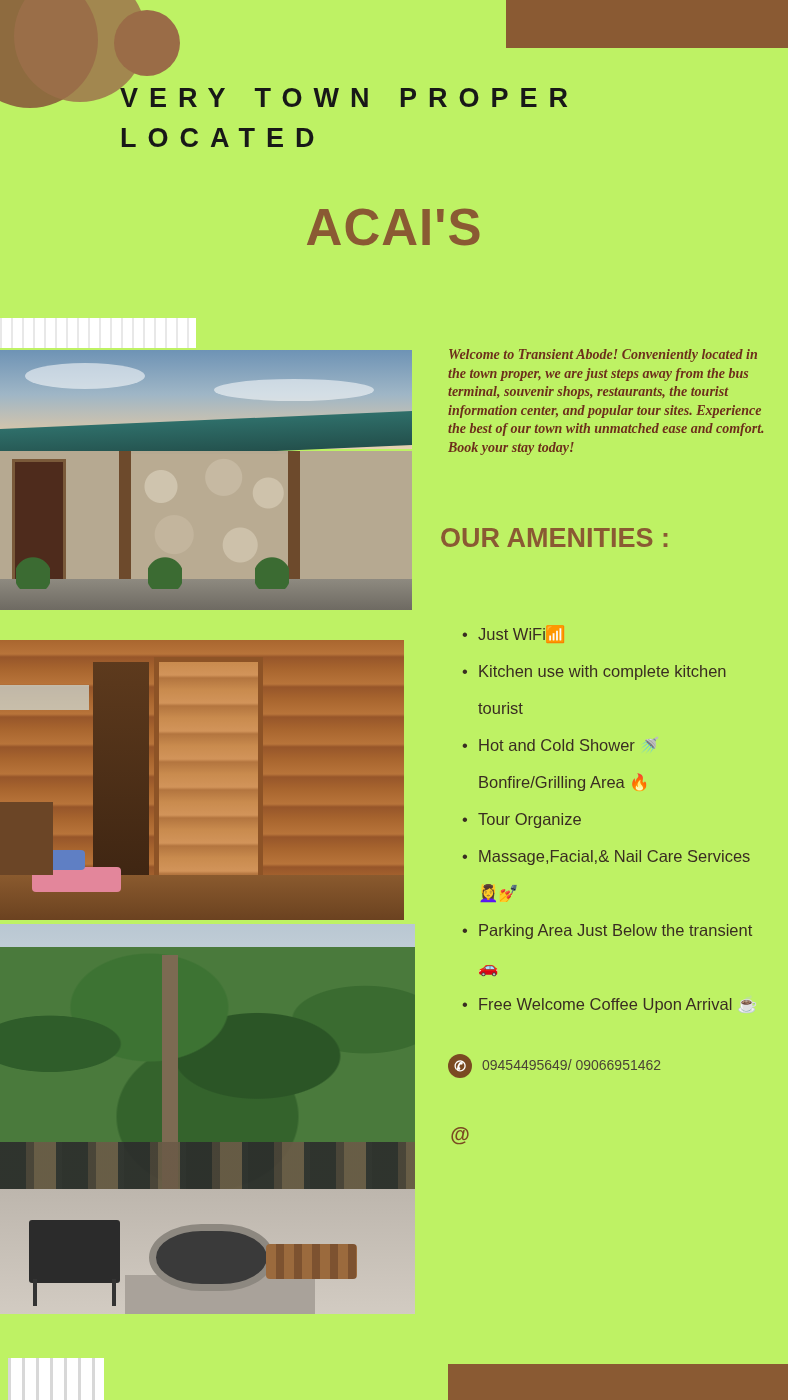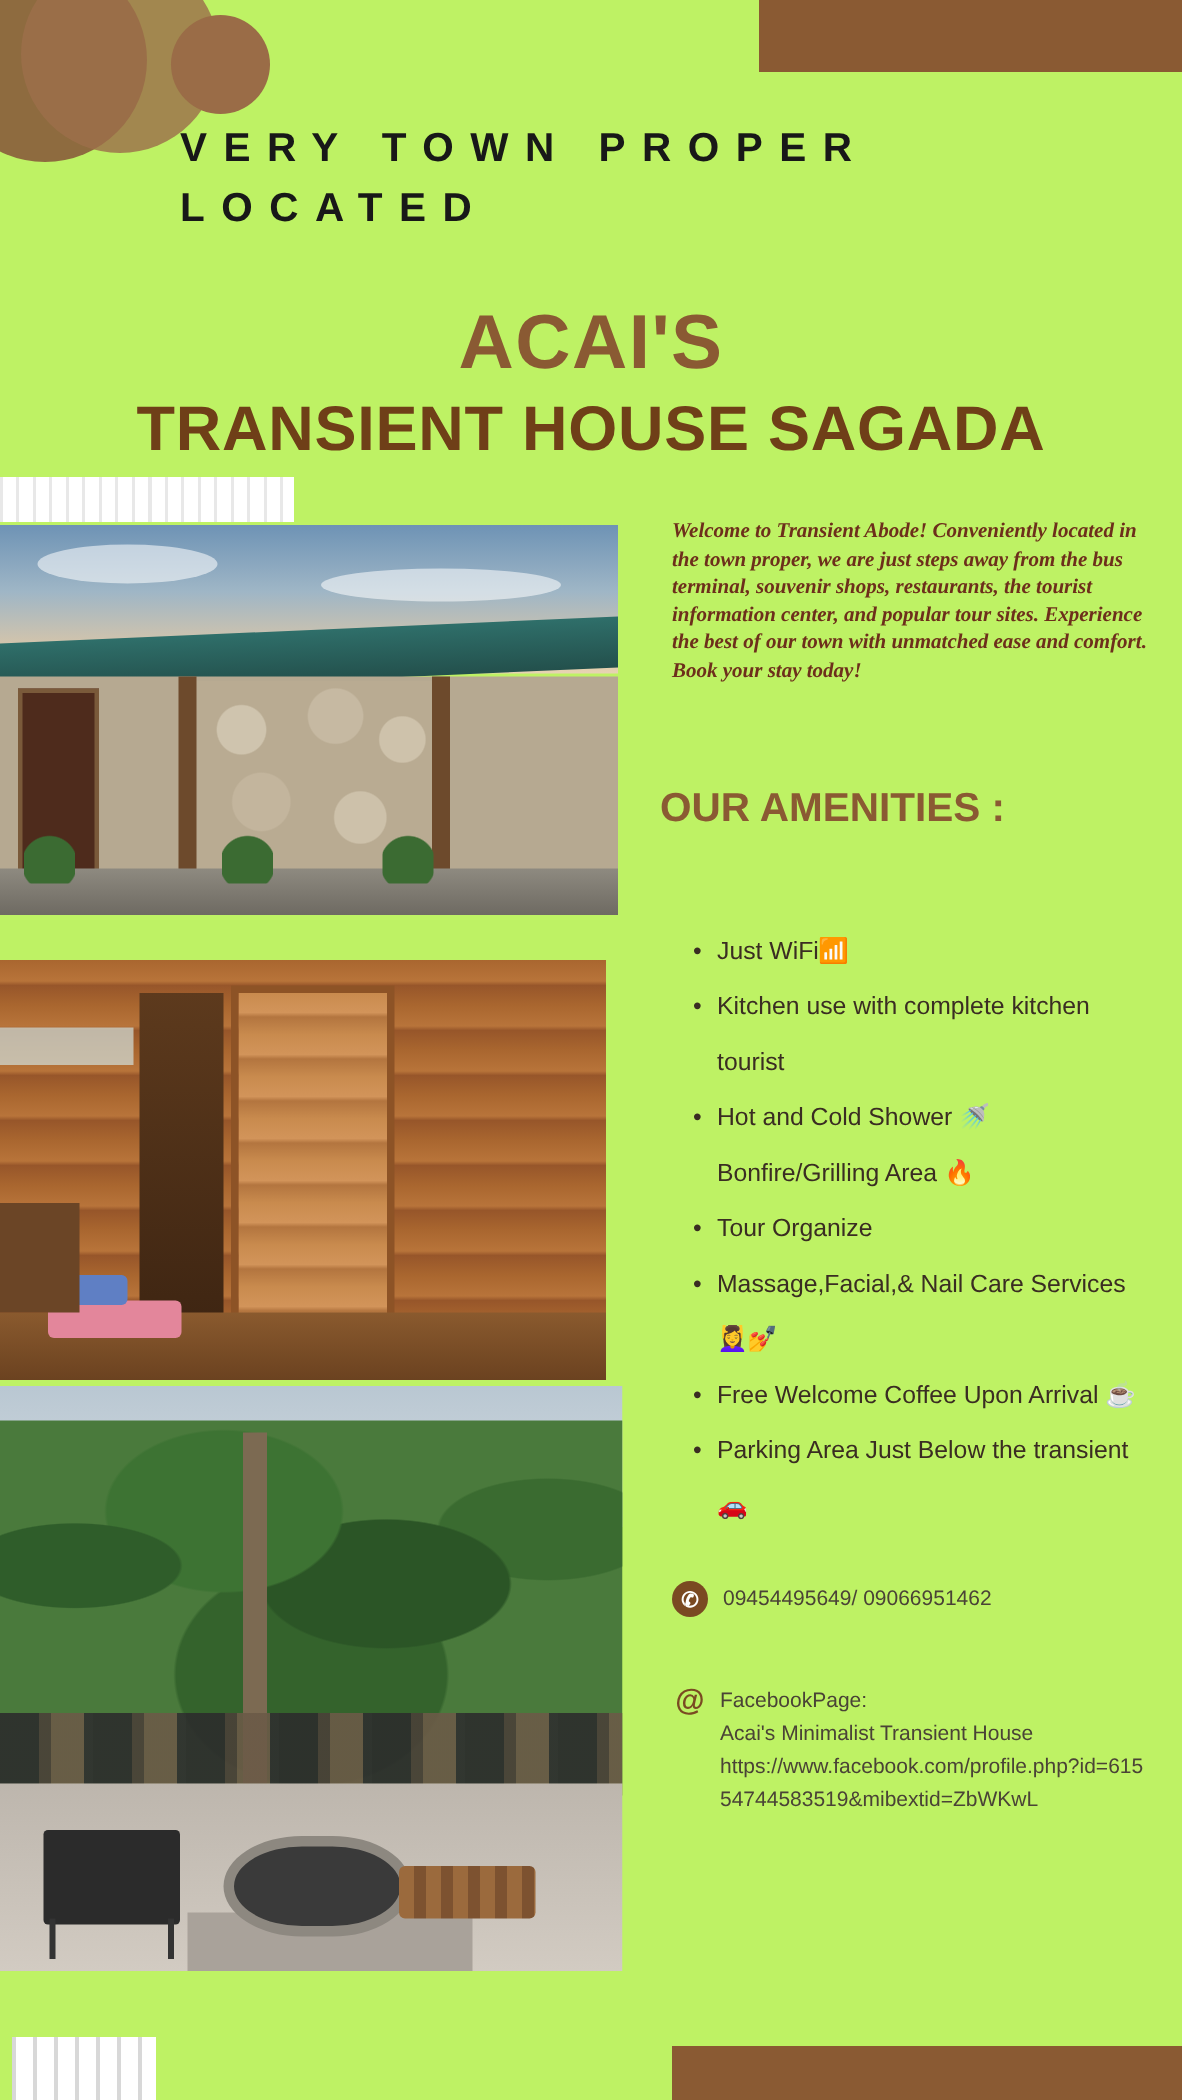--- a/index.html
+++ b/index.html
@@ -331,21 +331,20 @@
   <div class="circle-left"></div>
   <div class="circle-mid"></div>
   <div class="circle-right"></div>
   <div class="top-bar"></div>
   <div class="bottom-bar"></div>
   <div class="hatch-left"></div>
   <div class="hatch-bottom"></div>
 
   <div class="kicker">VERY TOWN PROPER LOCATED</div>
   <div class="title-sub">ACAI'S</div>
-  <div class="title-main">TRANSIENT HOUSE SAGADA</div>
 
   <div class="photo photo-1">
     <div class="p1-sky"></div>
     <div class="p1-cloud" style="left:6%;top:5%;width:120px;height:26px;"></div>
     <div class="p1-cloud" style="left:52%;top:11%;width:160px;height:22px;"></div>
     <div class="p1-roof"></div>
     <div class="p1-wall"></div>
     <div class="p1-stone"></div>
     <div class="p1-door"></div>
     <div class="p1-post" style="left:29%;"></div>
@@ -382,31 +381,26 @@
 
   <div class="welcome">Welcome to Transient Abode! Conveniently located in the town proper, we are just steps away from the bus terminal, souvenir shops, restaurants, the tourist information center, and popular tour sites. Experience the best of our town with unmatched ease and comfort. Book your stay today!</div>
 
   <div class="amen-head">OUR AMENITIES :</div>
   <ul class="amen-list">
     <li>Just WiFi📶</li>
     <li>Kitchen use with complete kitchen tourist</li>
     <li>Hot and Cold Shower 🚿 Bonfire/Grilling Area 🔥</li>
     <li>Tour Organize</li>
     <li>Massage,Facial,&amp; Nail Care Services 💆‍♀️💅</li>
+    <li>Parking Area Just Below the transient 🚗</li>
     <li>Free Welcome Coffee Upon Arrival ☕</li>
-    <li>Parking Area Just Below the transient 🚗</li>
   </ul>
 
   <div class="contact-phone">
     <div class="ic">✆</div>
     <div class="contact-text">09454495649/ 09066951462</div>
   </div>
 
   <div class="contact-fb">
     <div class="ic at">@</div>
-    <div class="contact-text">
-      <div>FacebookPage:</div>
-      <div>Acai's  Minimalist  Transient House</div>
-      <div class="url">https://www.facebook.com/profile.php?id=61554744583519&amp;mibextid=ZbWKwL</div>
-    </div>
   </div>
 
 </div>
 
 </body></html>

